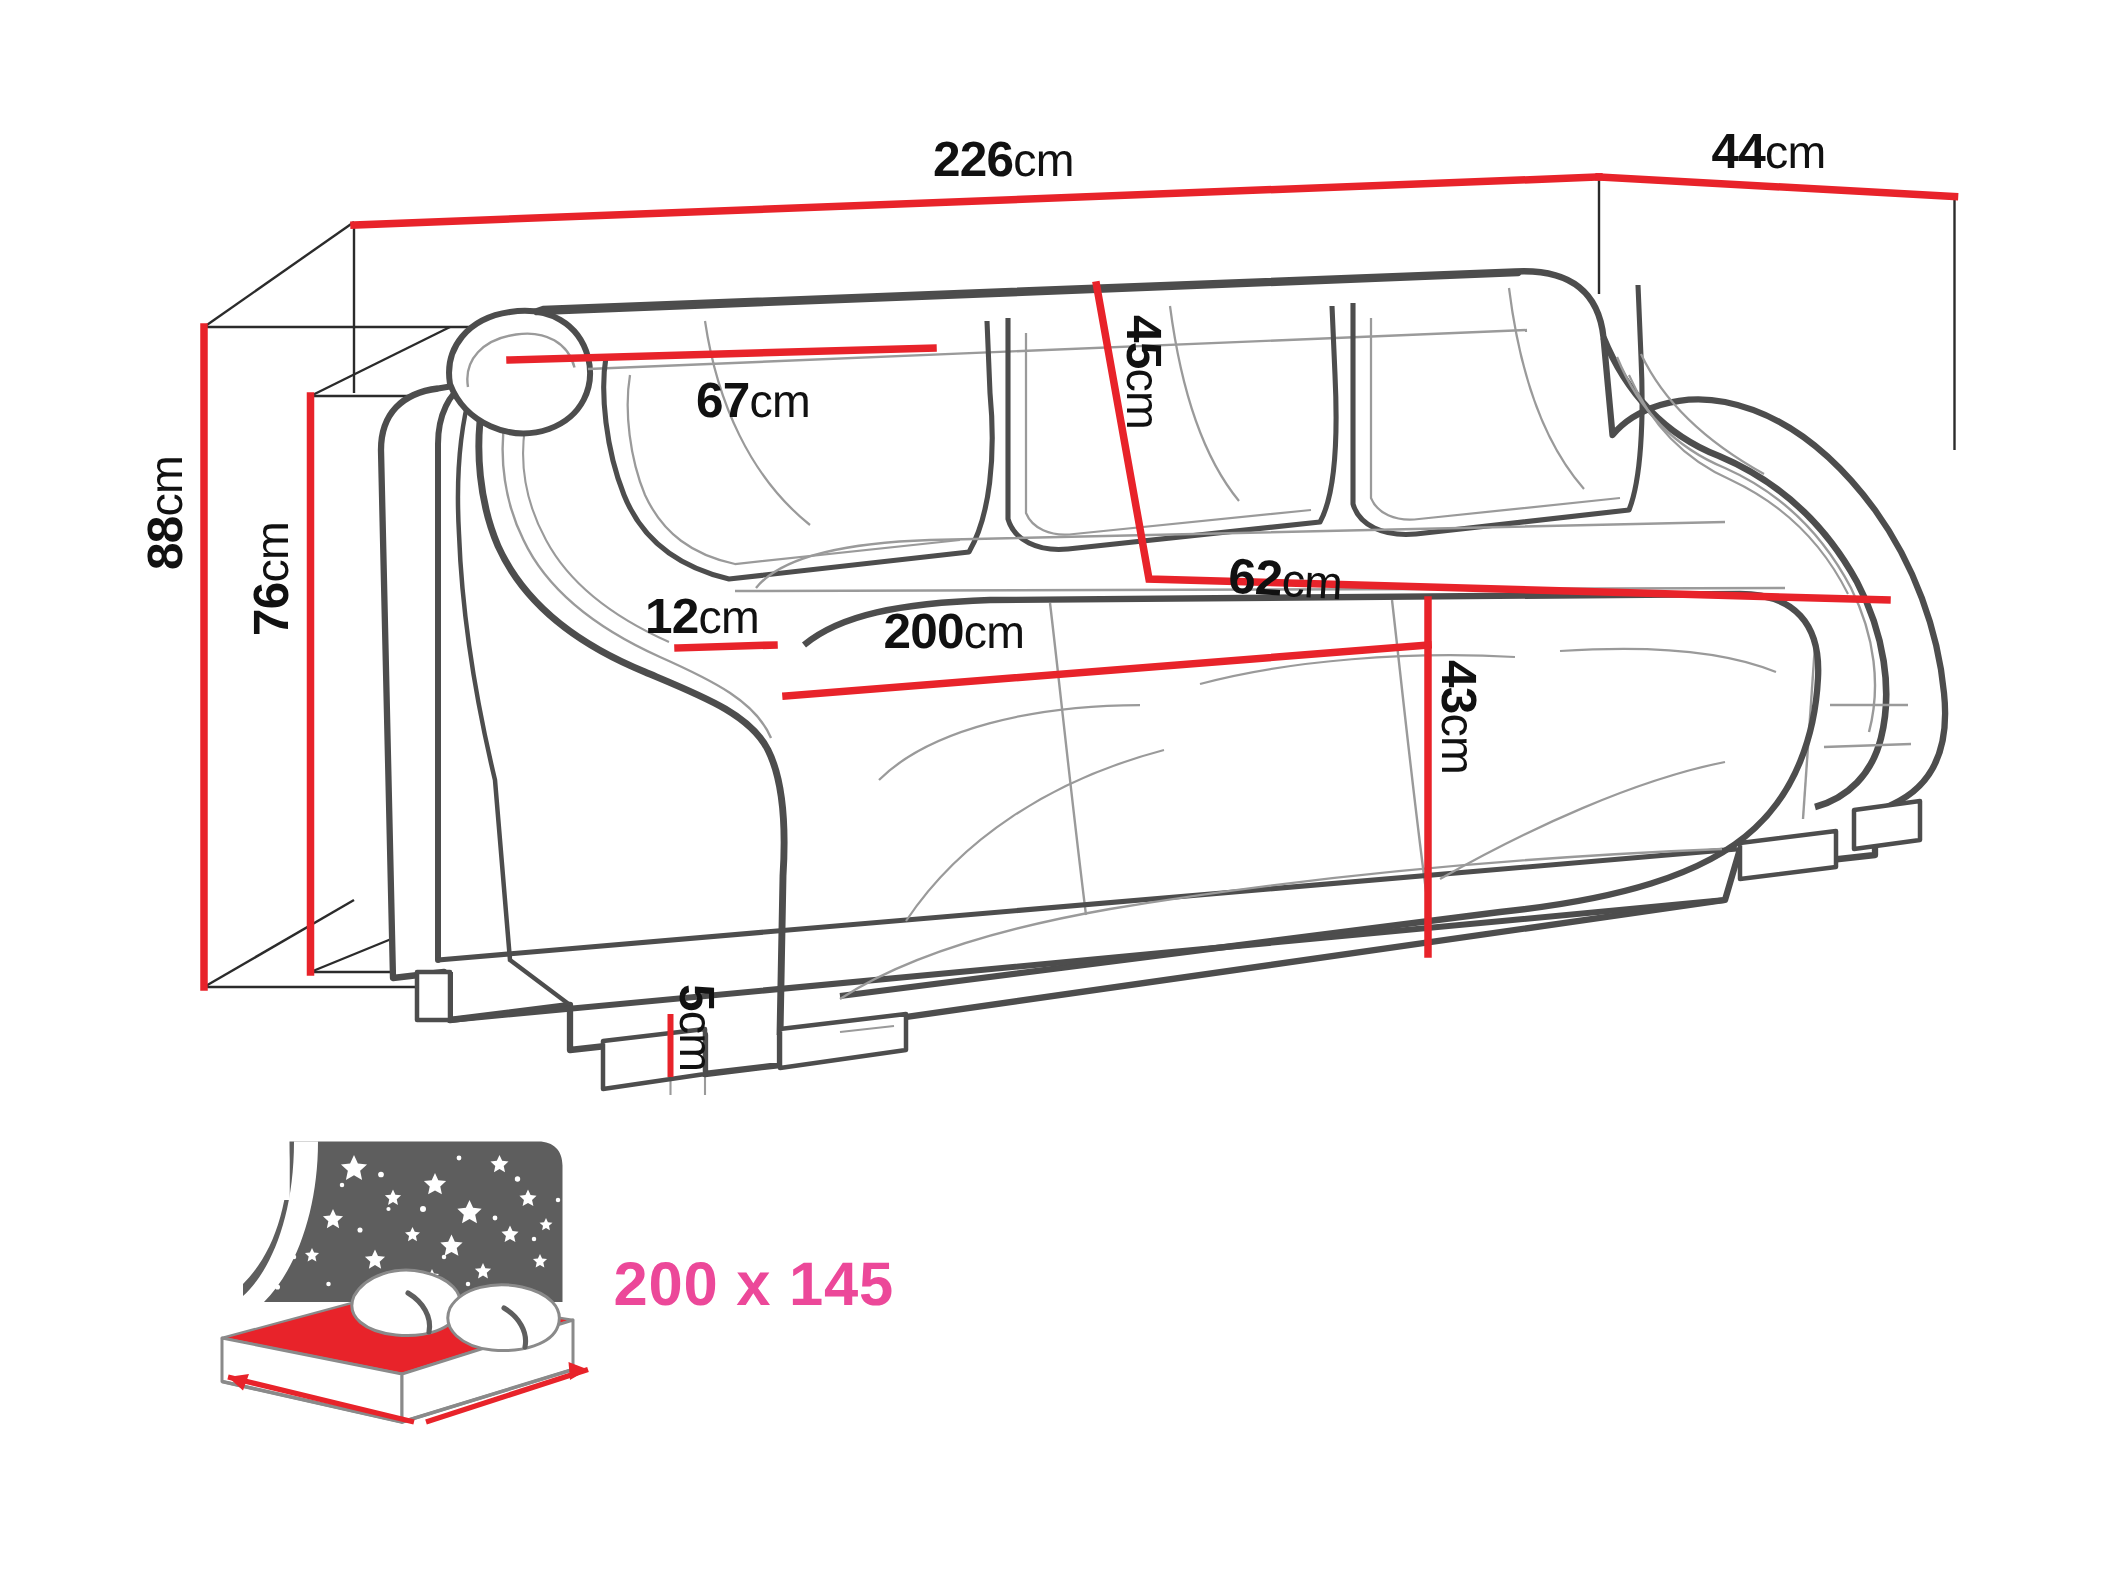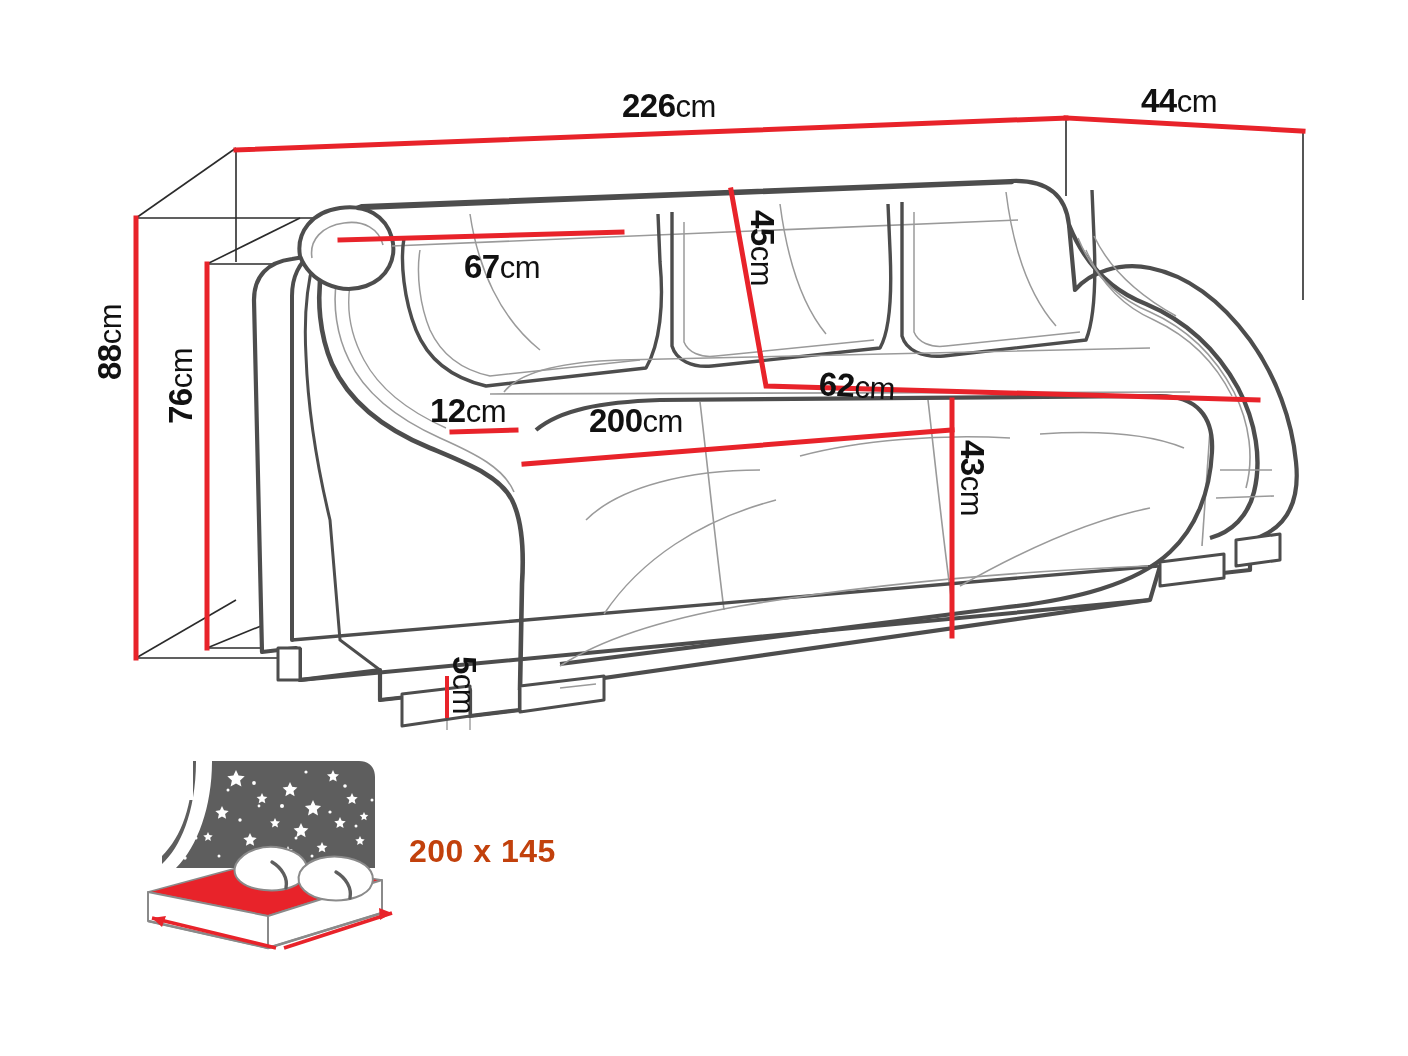--- a/index.html
+++ b/index.html
@@ -39,23 +39,23 @@
     font-size: 33px;
     letter-spacing: -0.5px;
   }
   .dim-label .unit {
     font-weight: normal;
     font-size: 31px;
     letter-spacing: -0.5px;
   }
   .mattress-label {
     position: absolute;
-    color: #c2410c;
+    color: #ec4899;
     font-weight: bold;
-    font-size: 32px;
+    font-size: 41px;
     letter-spacing: 0.5px;
     white-space: nowrap;
     user-select: none;
   }
 </style>
 </head>
 <body>
 
 <div id="stage">
 

